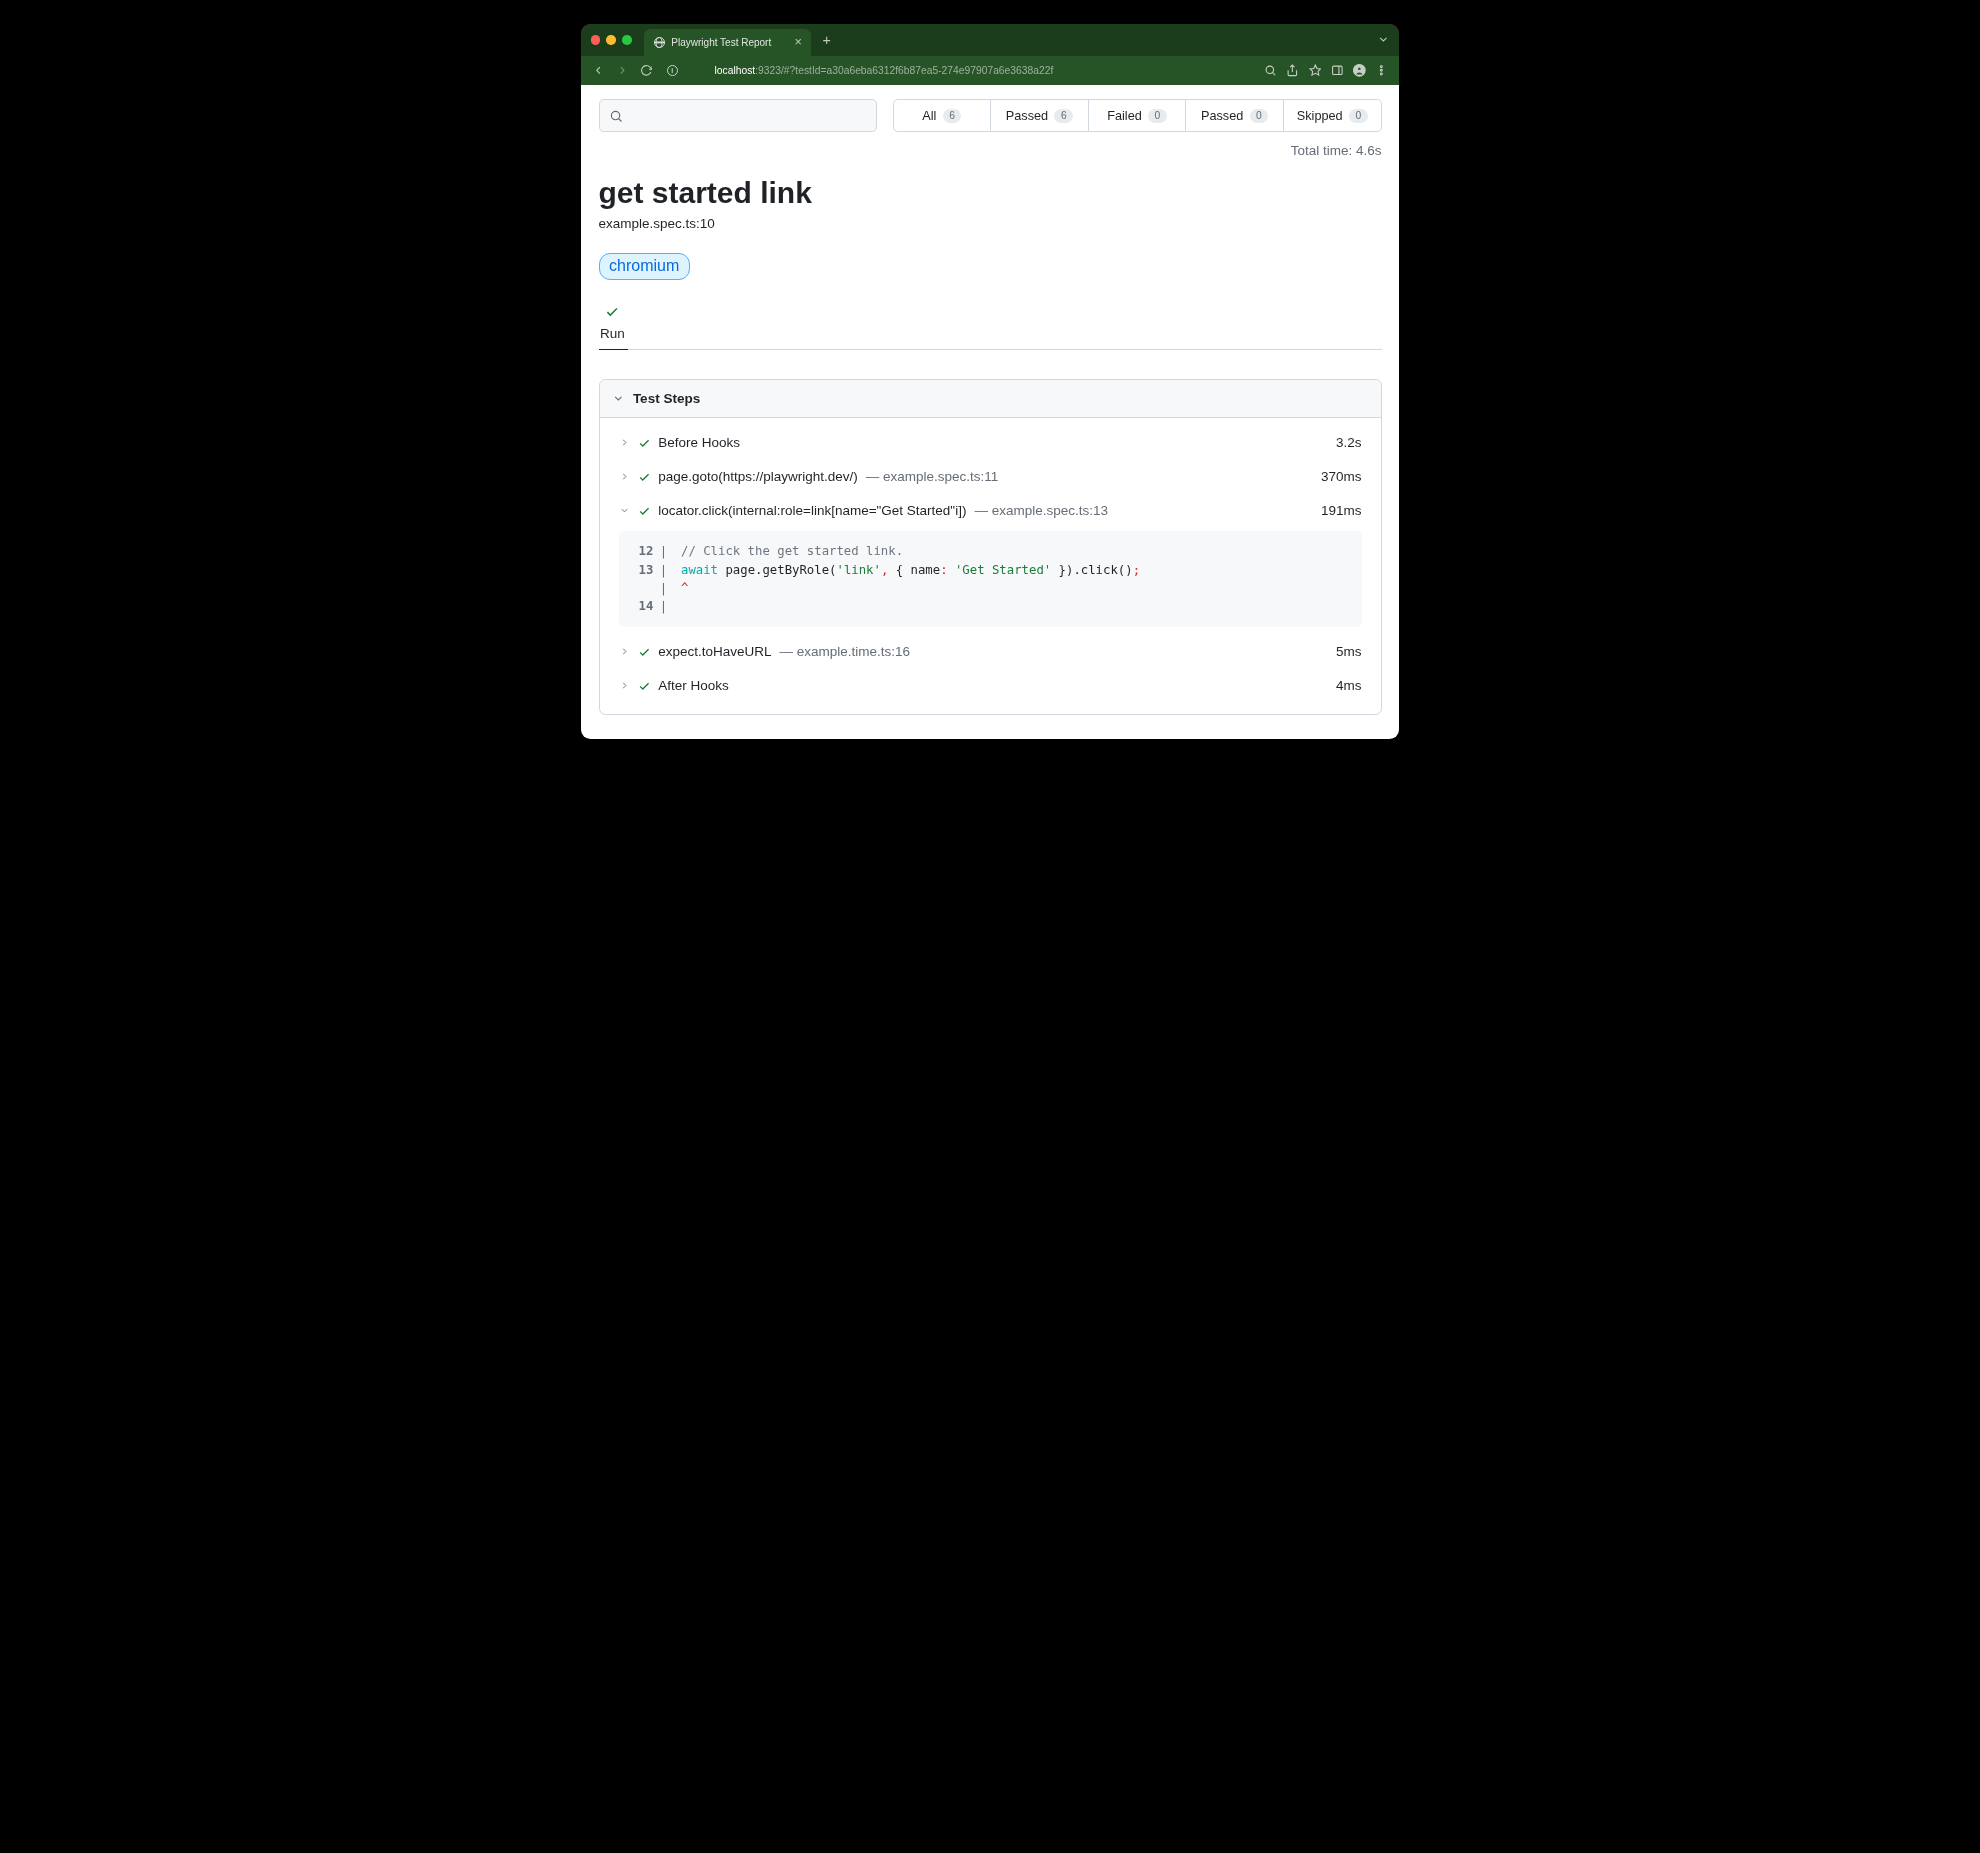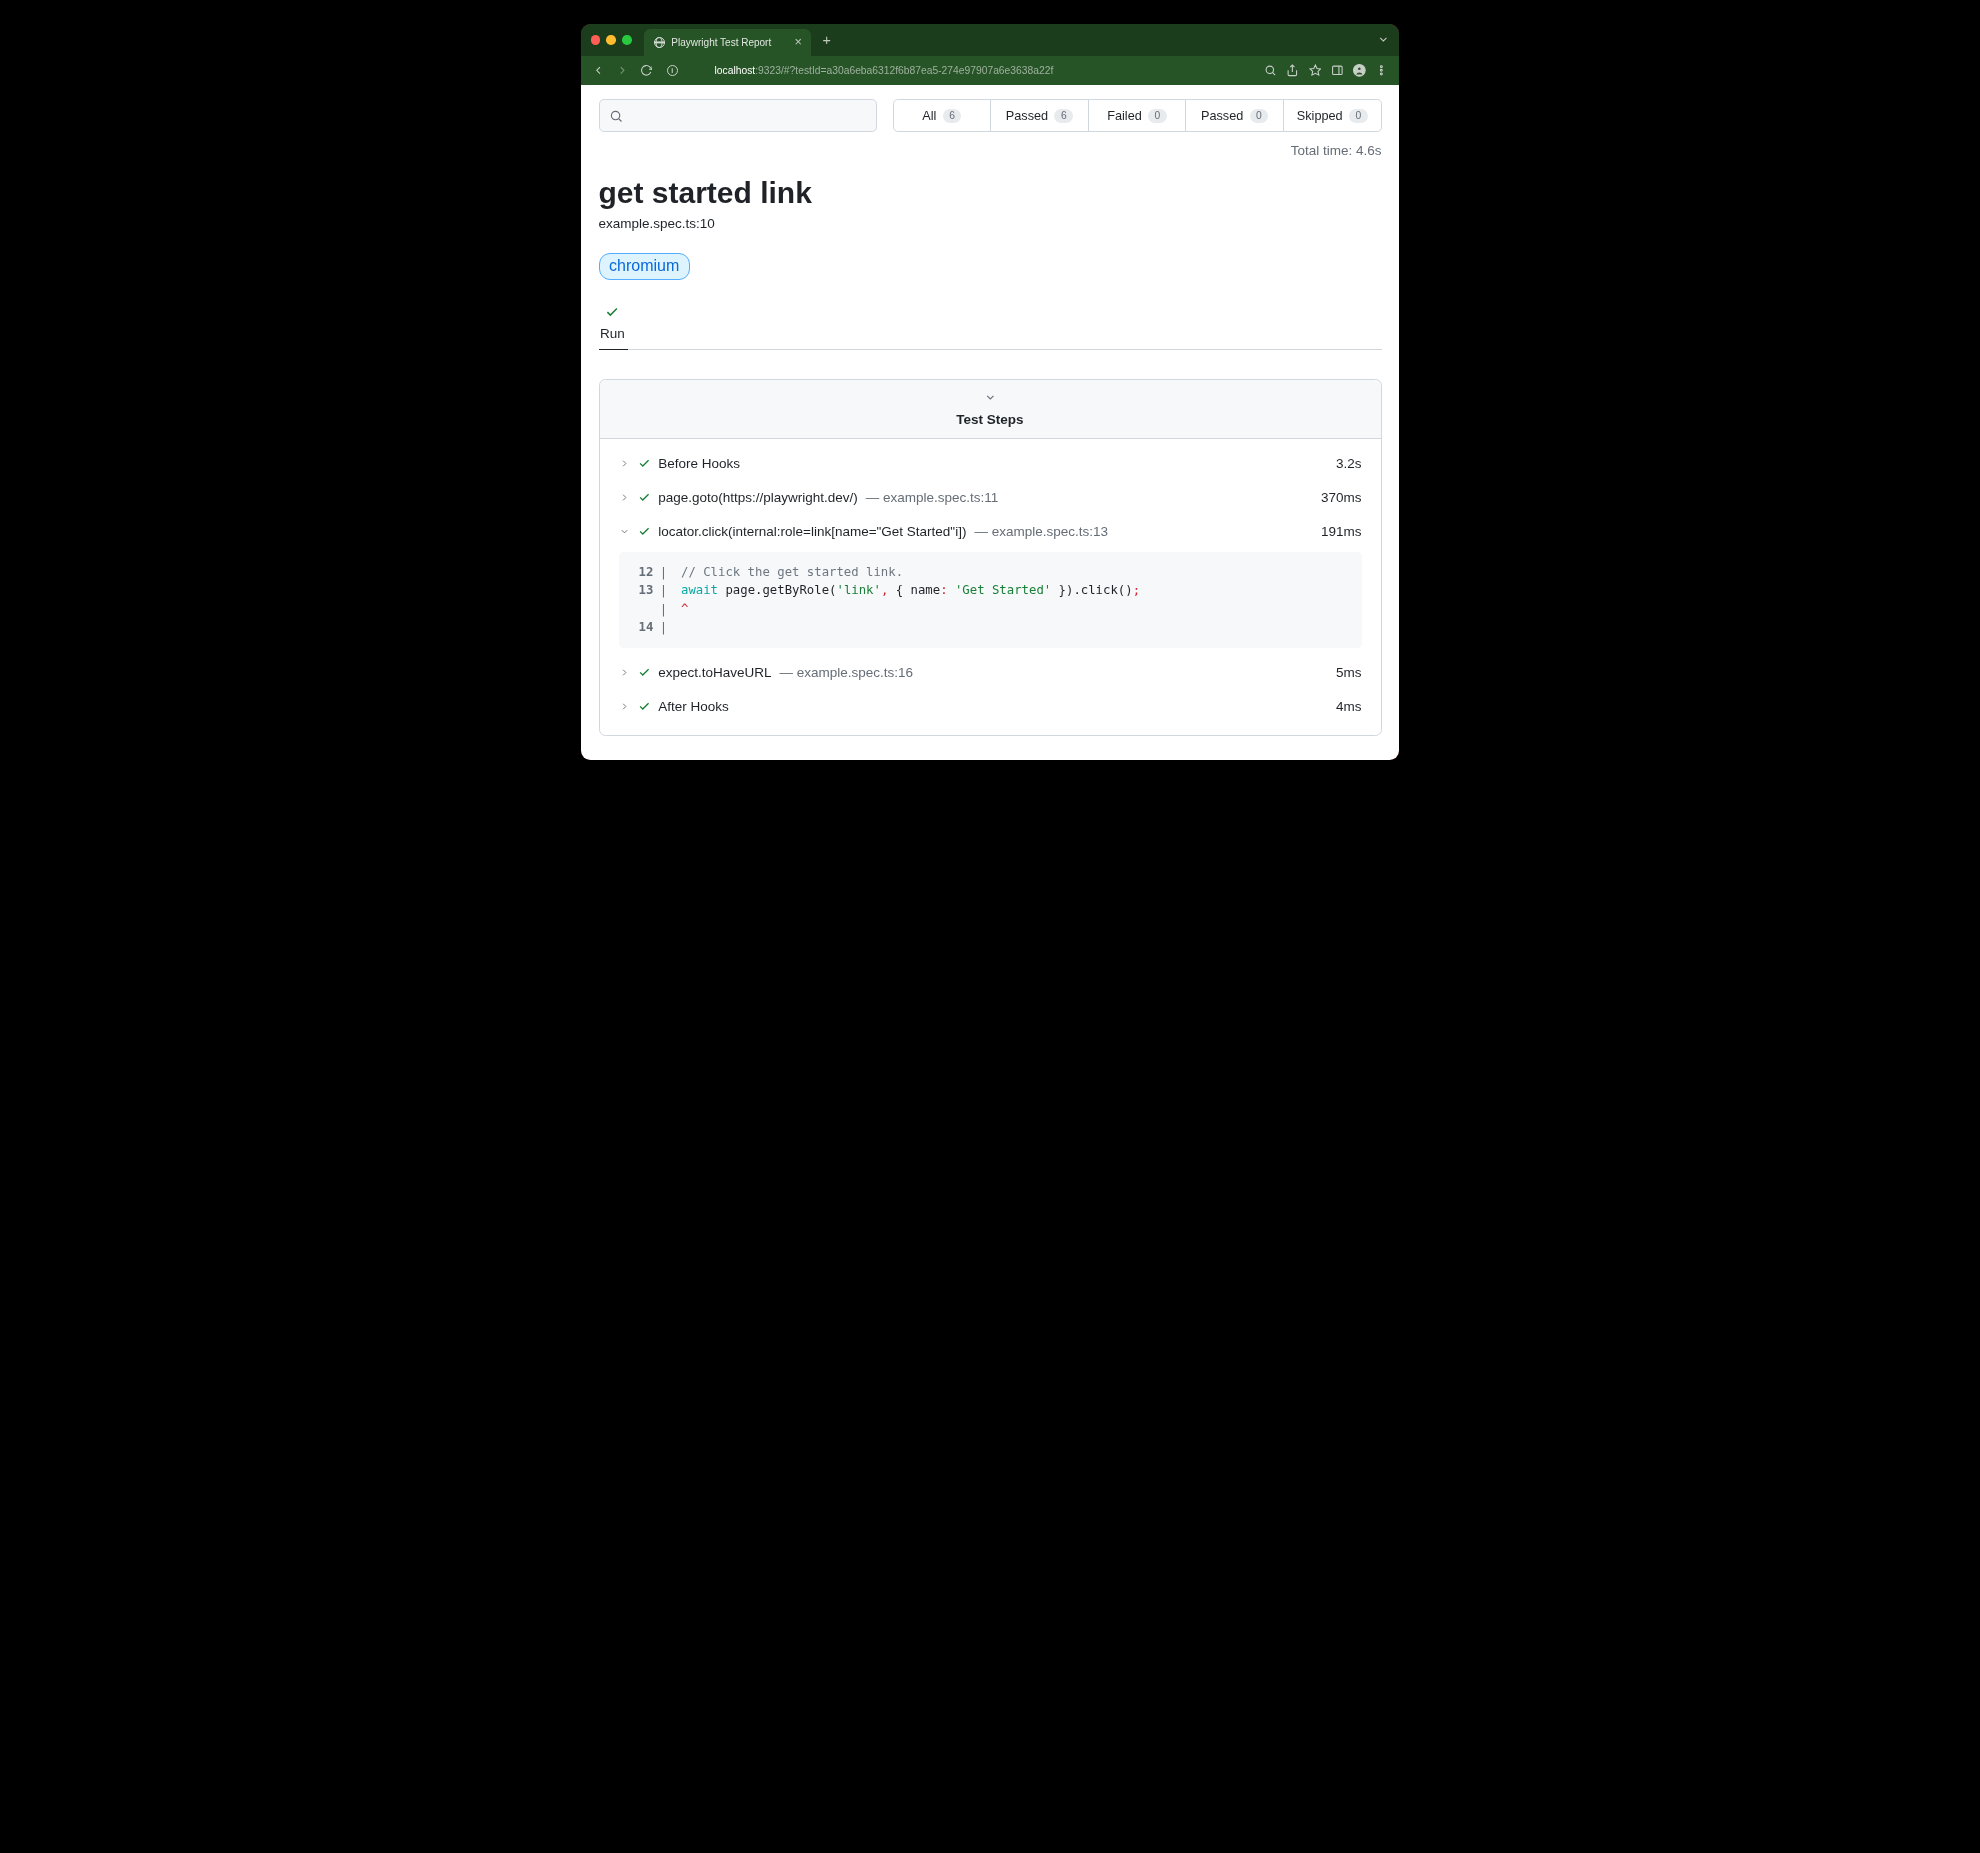--- a/index.html
+++ b/index.html
@@ -201,21 +201,20 @@
       background: #f6f8fa;
       border-bottom: 0.8px solid #d0d7de;
       border-radius: 6.4px 6.4px 0 0;
       padding: 11px 12.7px;
       display: flex;
       align-items: center;
       gap: 8px;
       font-weight: 600;
       font-size: 13.5px;
       color: #1f2328;
-      flex-direction: column;
     }
     .chev {
       width: 12.7px; height: 12.7px;
       stroke: #656d76; stroke-width: 2; fill: none;
     }
     .steps-body { padding: 8px 0 11px; }
     .step-row {
       display: flex;
       align-items: center;
       padding: 9.5px 19px;
@@ -438,21 +437,21 @@
         </div>
 
         <div class="step-row">
           <svg class="step-chev" viewBox="0 0 24 24">
               <polyline points="9 18 15 12 9 6"></polyline>
             </svg>
           <svg class="step-check" viewBox="0 0 24 24">
               <polyline points="20 6 9 17 4 12"></polyline>
             </svg>
           <span class="step-name">expect.toHaveURL</span>
-          <span class="step-src">— example.spec.ts:16</span>
+          <span class="step-src">— example.time.ts:16</span>
           <span class="step-dur">5ms</span>
         </div>
 
         <div class="step-row">
           <svg class="step-chev" viewBox="0 0 24 24">
               <polyline points="9 18 15 12 9 6"></polyline>
             </svg>
           <svg class="step-check" viewBox="0 0 24 24">
               <polyline points="20 6 9 17 4 12"></polyline>
             </svg>

